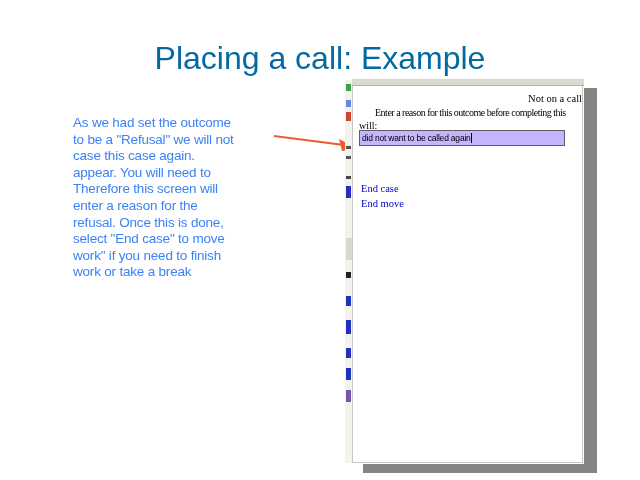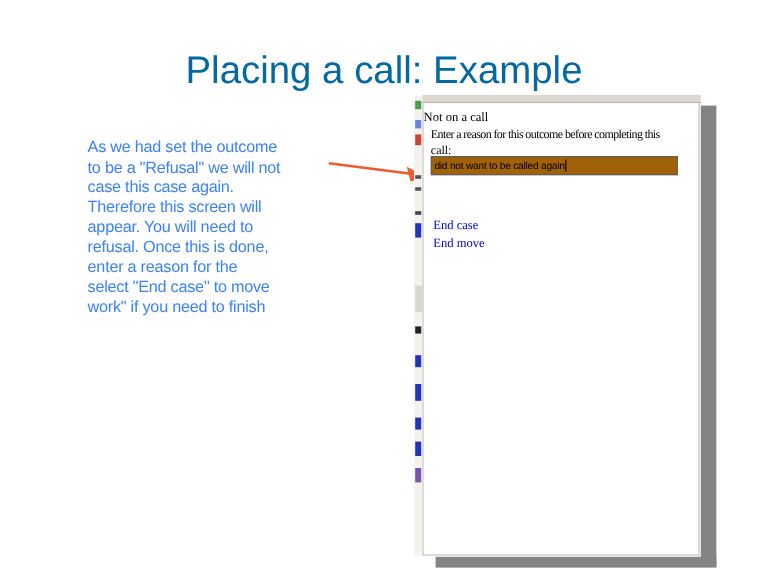--- a/index.html
+++ b/index.html
@@ -61,40 +61,40 @@
     border-left: 1px solid #c9c6bf;
     border-right: 1px solid #c9c6bf;
     border-bottom: 1px solid #c9c6bf;
     overflow: hidden;
     font-family: "Liberation Serif", serif;
     color: #000000;
   }
   .panel-heading {
     position: absolute;
     top: 7px; left: 0; width: 100%;
-    text-align: left;
+    text-align: right;
     font-size: 10.5px;
   }
   .panel-prompt-1 {
     position: absolute;
-    left: 6px; top: 21px;
+    left: 22px; top: 21px;
     font-size: 10px;
     letter-spacing: -0.5px;
     white-space: nowrap;
   }
   .panel-prompt-2 {
     position: absolute;
     left: 6px; top: 34px;
     font-size: 10px;
   }
   .reason-textbox {
     position: absolute;
     left: 6px; top: 44px;
     width: 206px; height: 16px;
-    background: #a16207;
+    background: #c4b5fd;
     border: 1px solid #5f5f5f;
     font-family: "Liberation Sans", sans-serif;
     font-size: 8.5px;
     letter-spacing: -0.2px;
     color: #000;
     display: flex;
     align-items: center;
     padding-left: 2px;
     white-space: nowrap;
     cursor: text;
@@ -131,26 +131,27 @@
 </style>
 </head>
 <body>
 
 <div class="slide-title">Placing a call: Example</div>
 
 <div class="caption">
   <div class="cline">As we had set the outcome</div>
   <div class="cline">to be a "Refusal" we will not</div>
   <div class="cline">case this case again.</div>
+  <div class="cline">appear. You will need to</div>
   <div class="cline">Therefore this screen will</div>
-  <div class="cline">appear. You will need to</div>
+  <div class="cline">enter a reason for the</div>
   <div class="cline">refusal. Once this is done,</div>
-  <div class="cline">enter a reason for the</div>
   <div class="cline">select "End case" to move</div>
   <div class="cline">work" if you need to finish</div>
+  <div class="cline">work or take a break</div>
 </div>
 
 <svg class="callout-arrow-svg" viewBox="0 0 96 28" xmlns="http://www.w3.org/2000/svg">
   <line x1="6" y1="8" x2="76" y2="17" stroke="var(--arrow-color, #ee5b2e)" stroke-width="2.2"></line>
   <polygon points="90,21 71,11 74,23" fill="var(--arrow-color, #ee5b2e)"></polygon>
 </svg>
 
 <div class="under-window-edge">
   <div class="frag" style="top:4px;height:7px;background:#3fa14a;"></div>
   <div class="frag" style="top:20px;height:7px;background:#6688dd;"></div>
@@ -166,21 +167,21 @@
   <div class="frag" style="top:268px;height:10px;background:#2233bb;"></div>
   <div class="frag" style="top:288px;height:12px;background:#2233bb;"></div>
   <div class="frag" style="top:310px;height:12px;background:#7755aa;"></div>
 </div>
 
 <div class="panel-top-strip"></div>
 
 <div class="screenshot-panel">
   <div class="panel-heading">Not on a call</div>
   <div class="panel-prompt-1">Enter a reason for this outcome before completing this</div>
-  <div class="panel-prompt-2">call:</div>
+  <div class="panel-prompt-2">will:</div>
 
   <div class="reason-textbox" role="textbox">
     <span>did not want to be called again</span>
       <span class="text-caret"></span>
   </div>
 
   <a class="panel-link link-end-case">End case</a>
   <a class="panel-link link-end-work">End move</a>
 </div>
 

